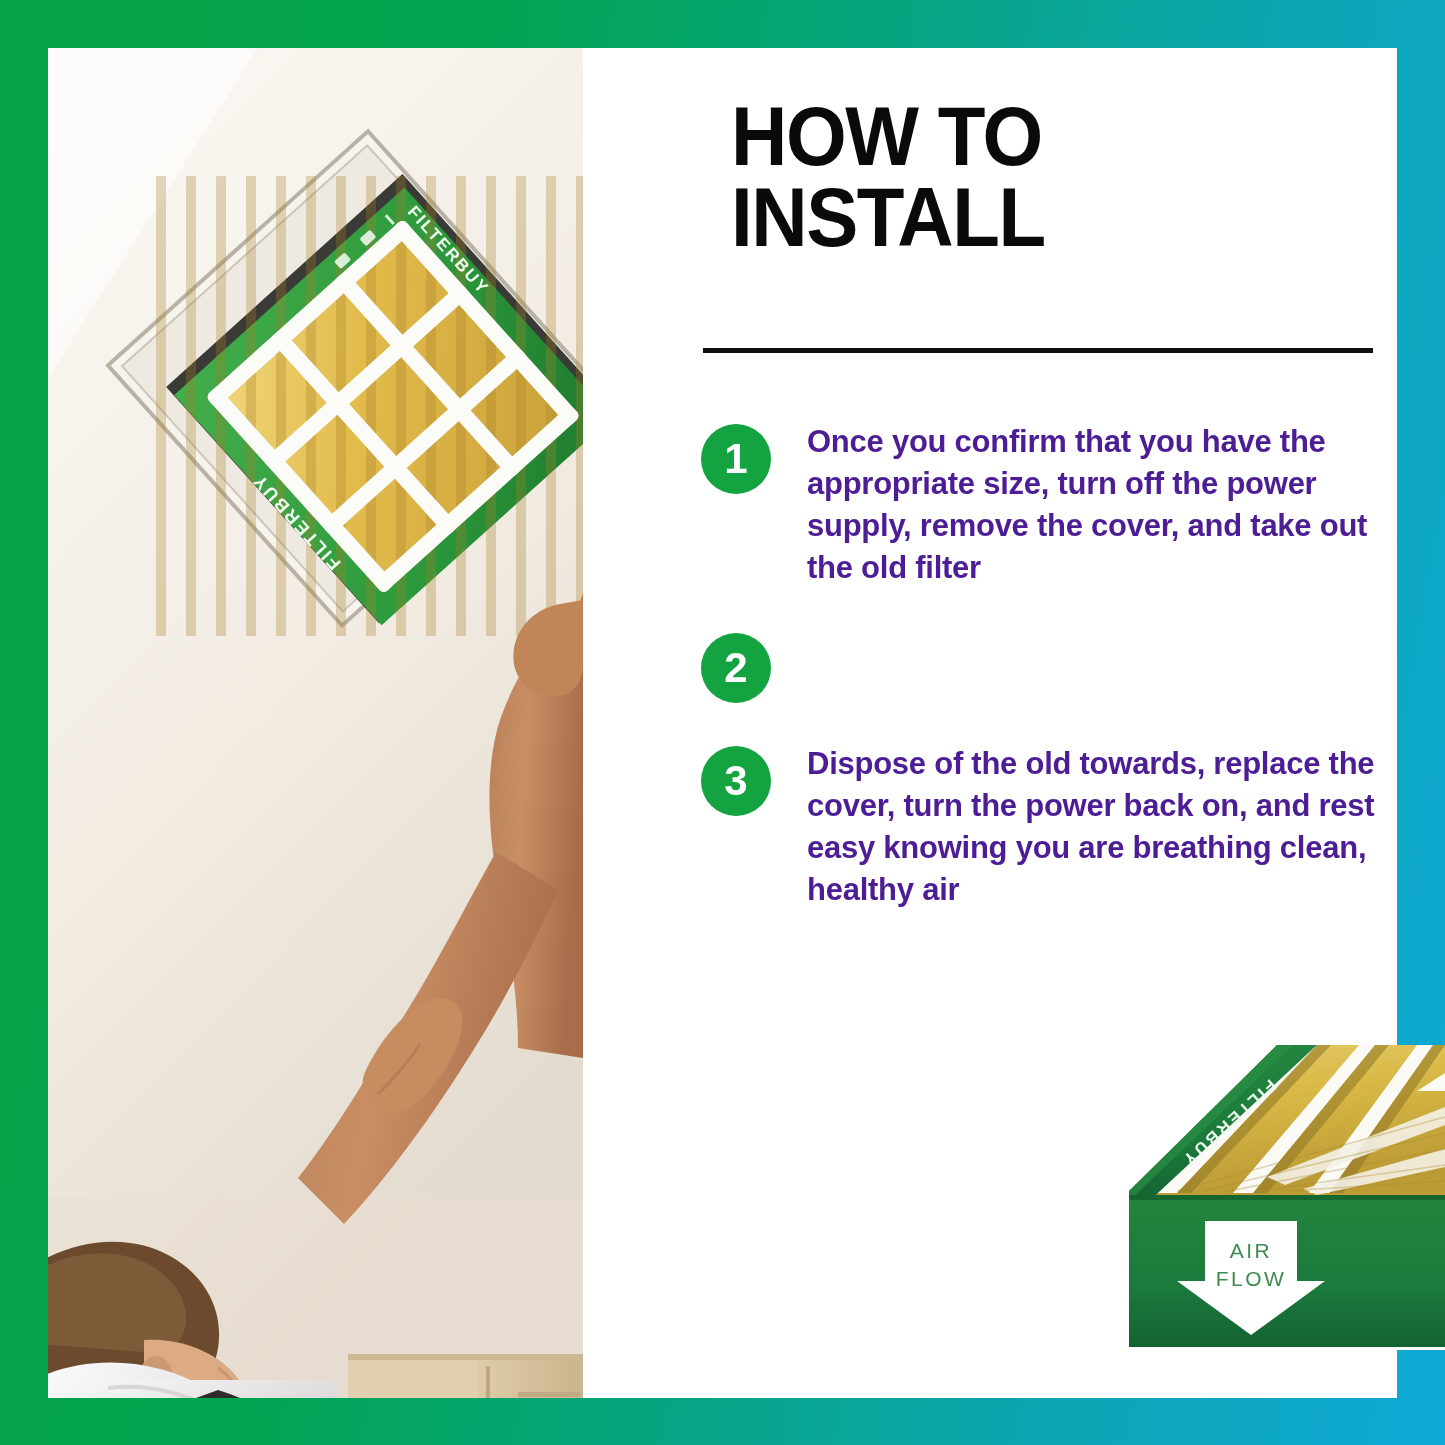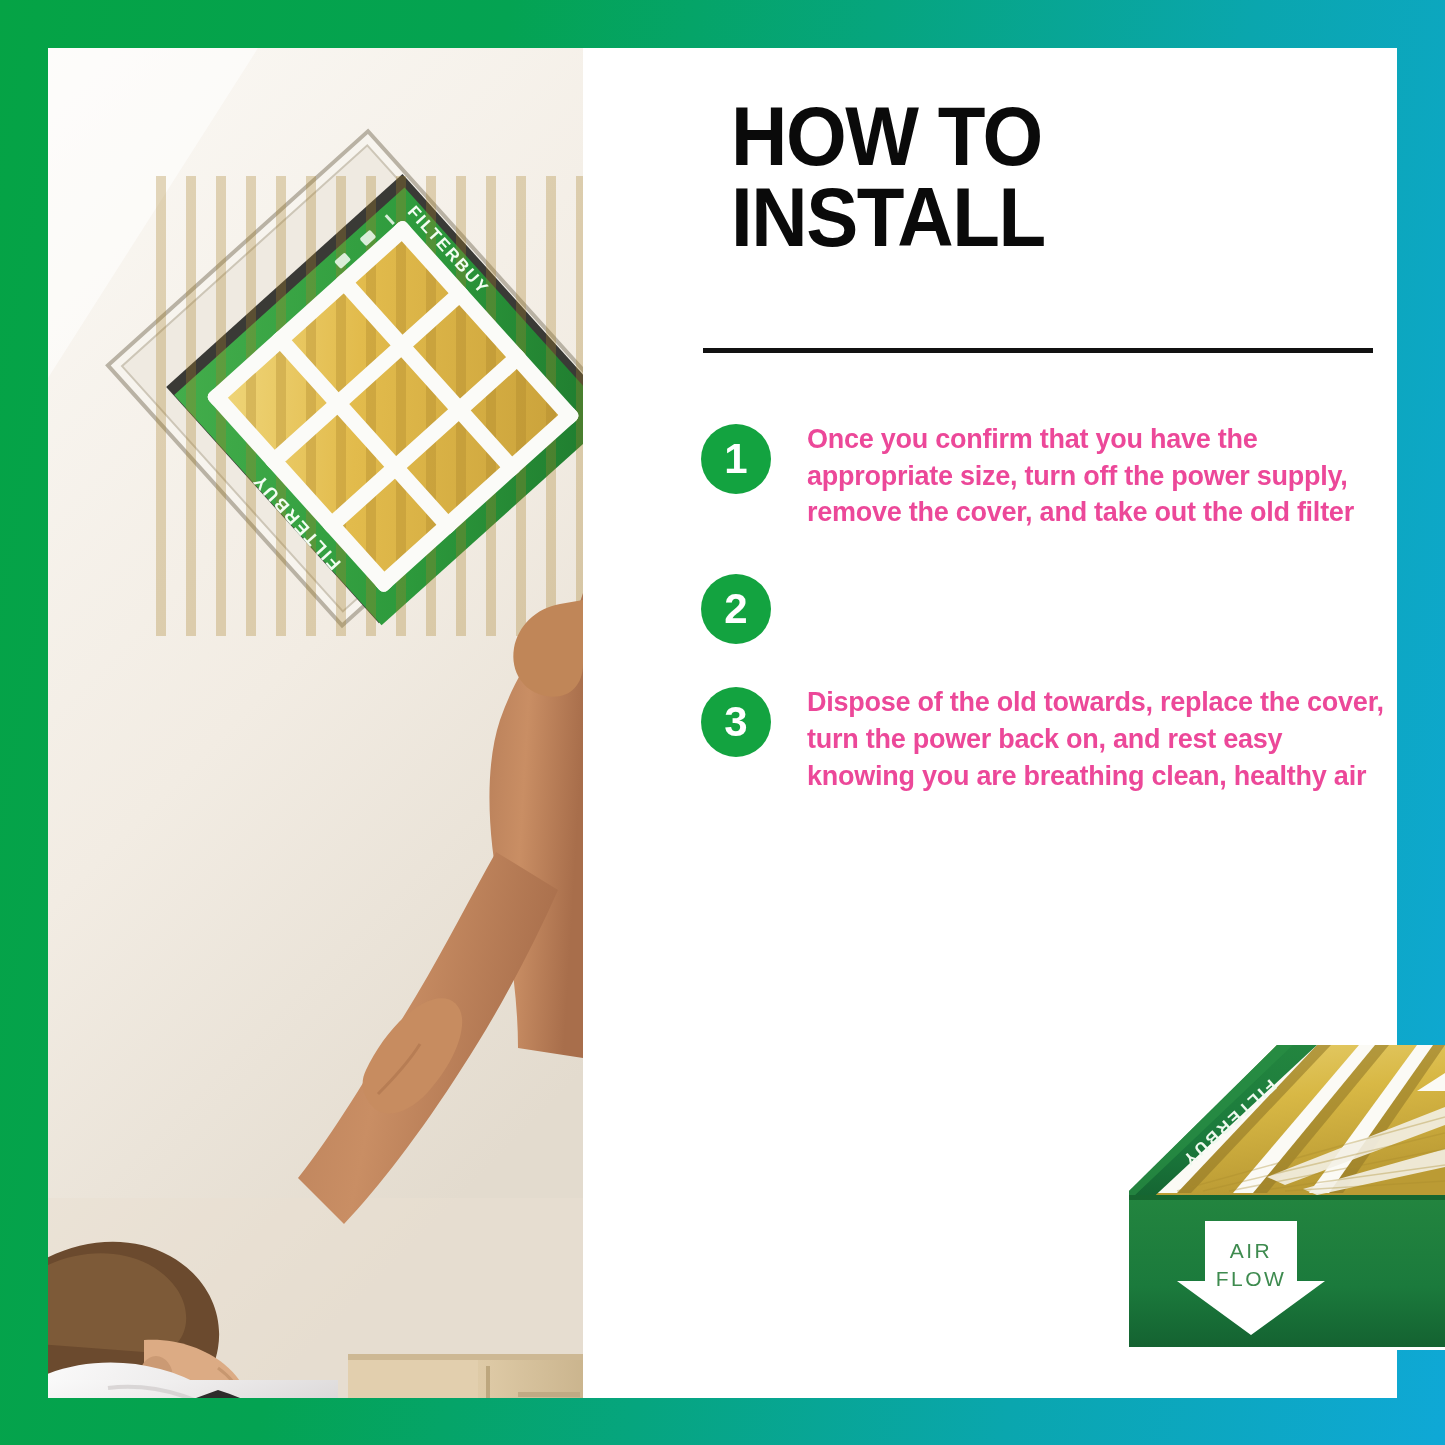--- a/index.html
+++ b/index.html
@@ -107,23 +107,23 @@
     font-size: 42px;
     line-height: 70px;
     text-align: center;
     margin-top: 3px;
     margin-right: 36px;
   }
   .step-text {
     flex: 1 1 auto;
     font-family: "Liberation Sans", sans-serif;
     font-weight: bold;
-    font-size: 27px;
+    font-size: 31px;
     line-height: 1.36;
-    color: #ec4899;
+    color: #4c1d95;
     letter-spacing: -0.25px;
   }
 
   
   .filter-photo {
     position: absolute;
     left: 1117px;
     top: 1045px;
     width: 328px;
     height: 305px;

